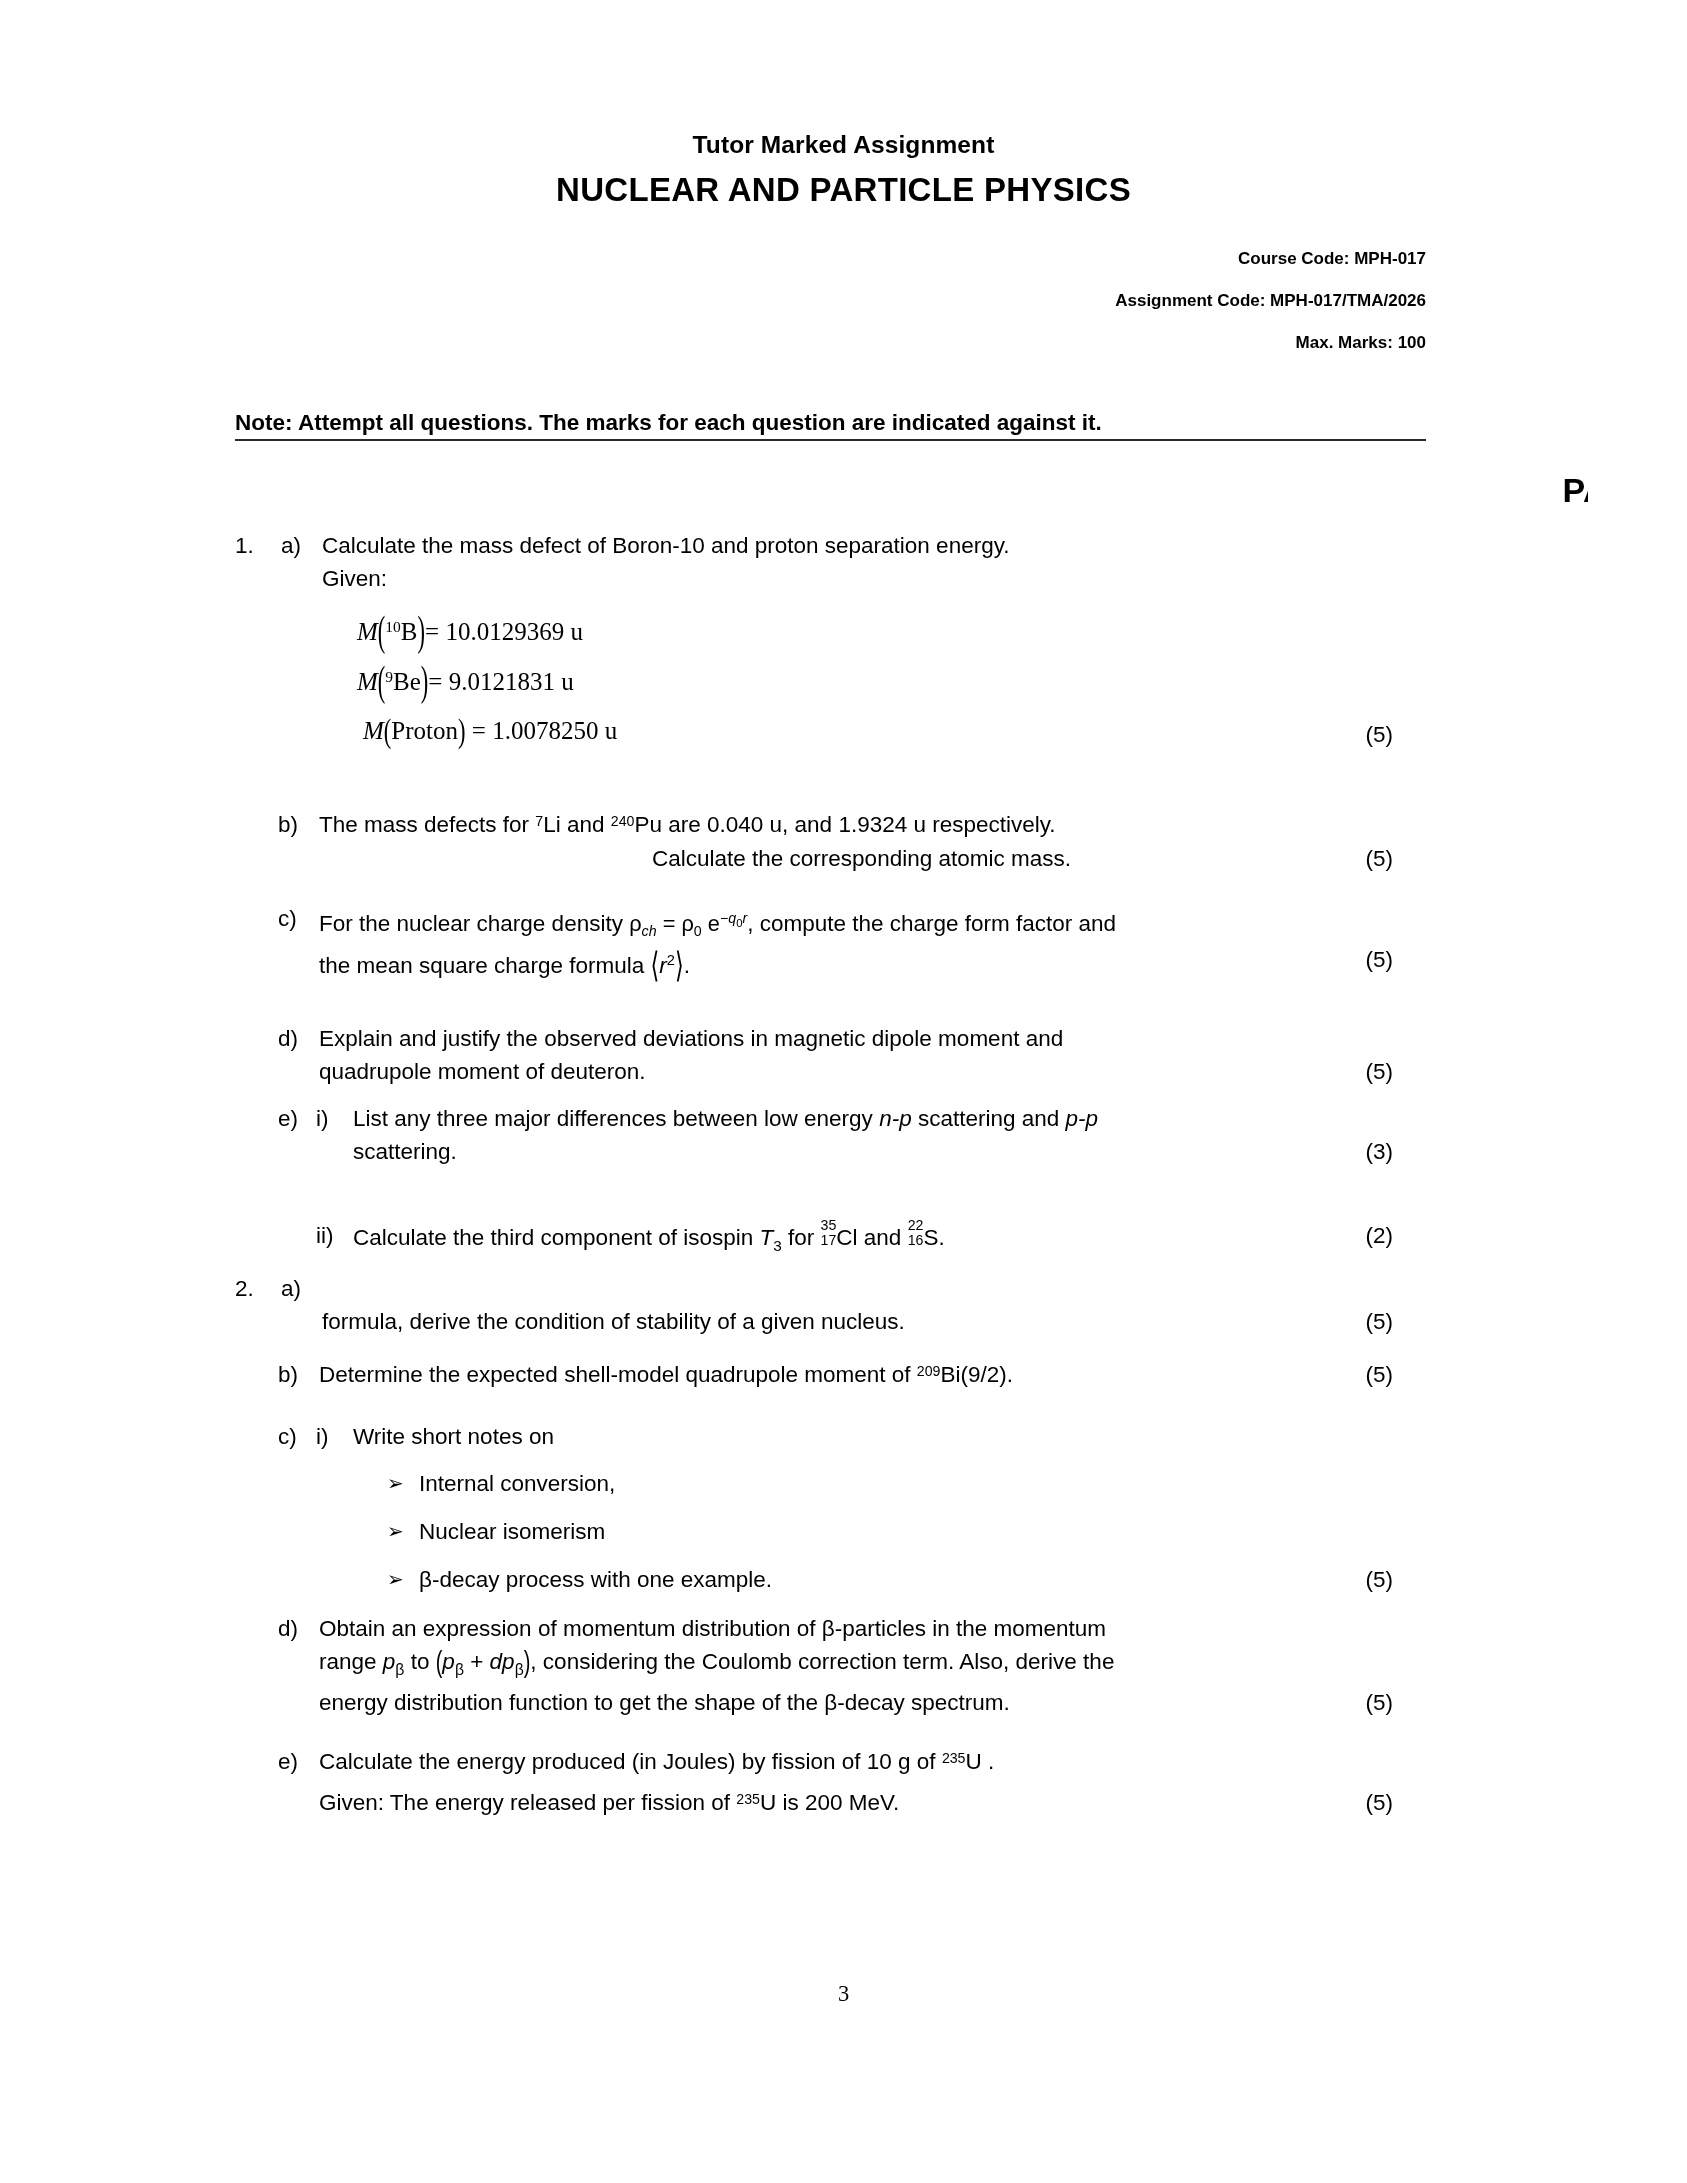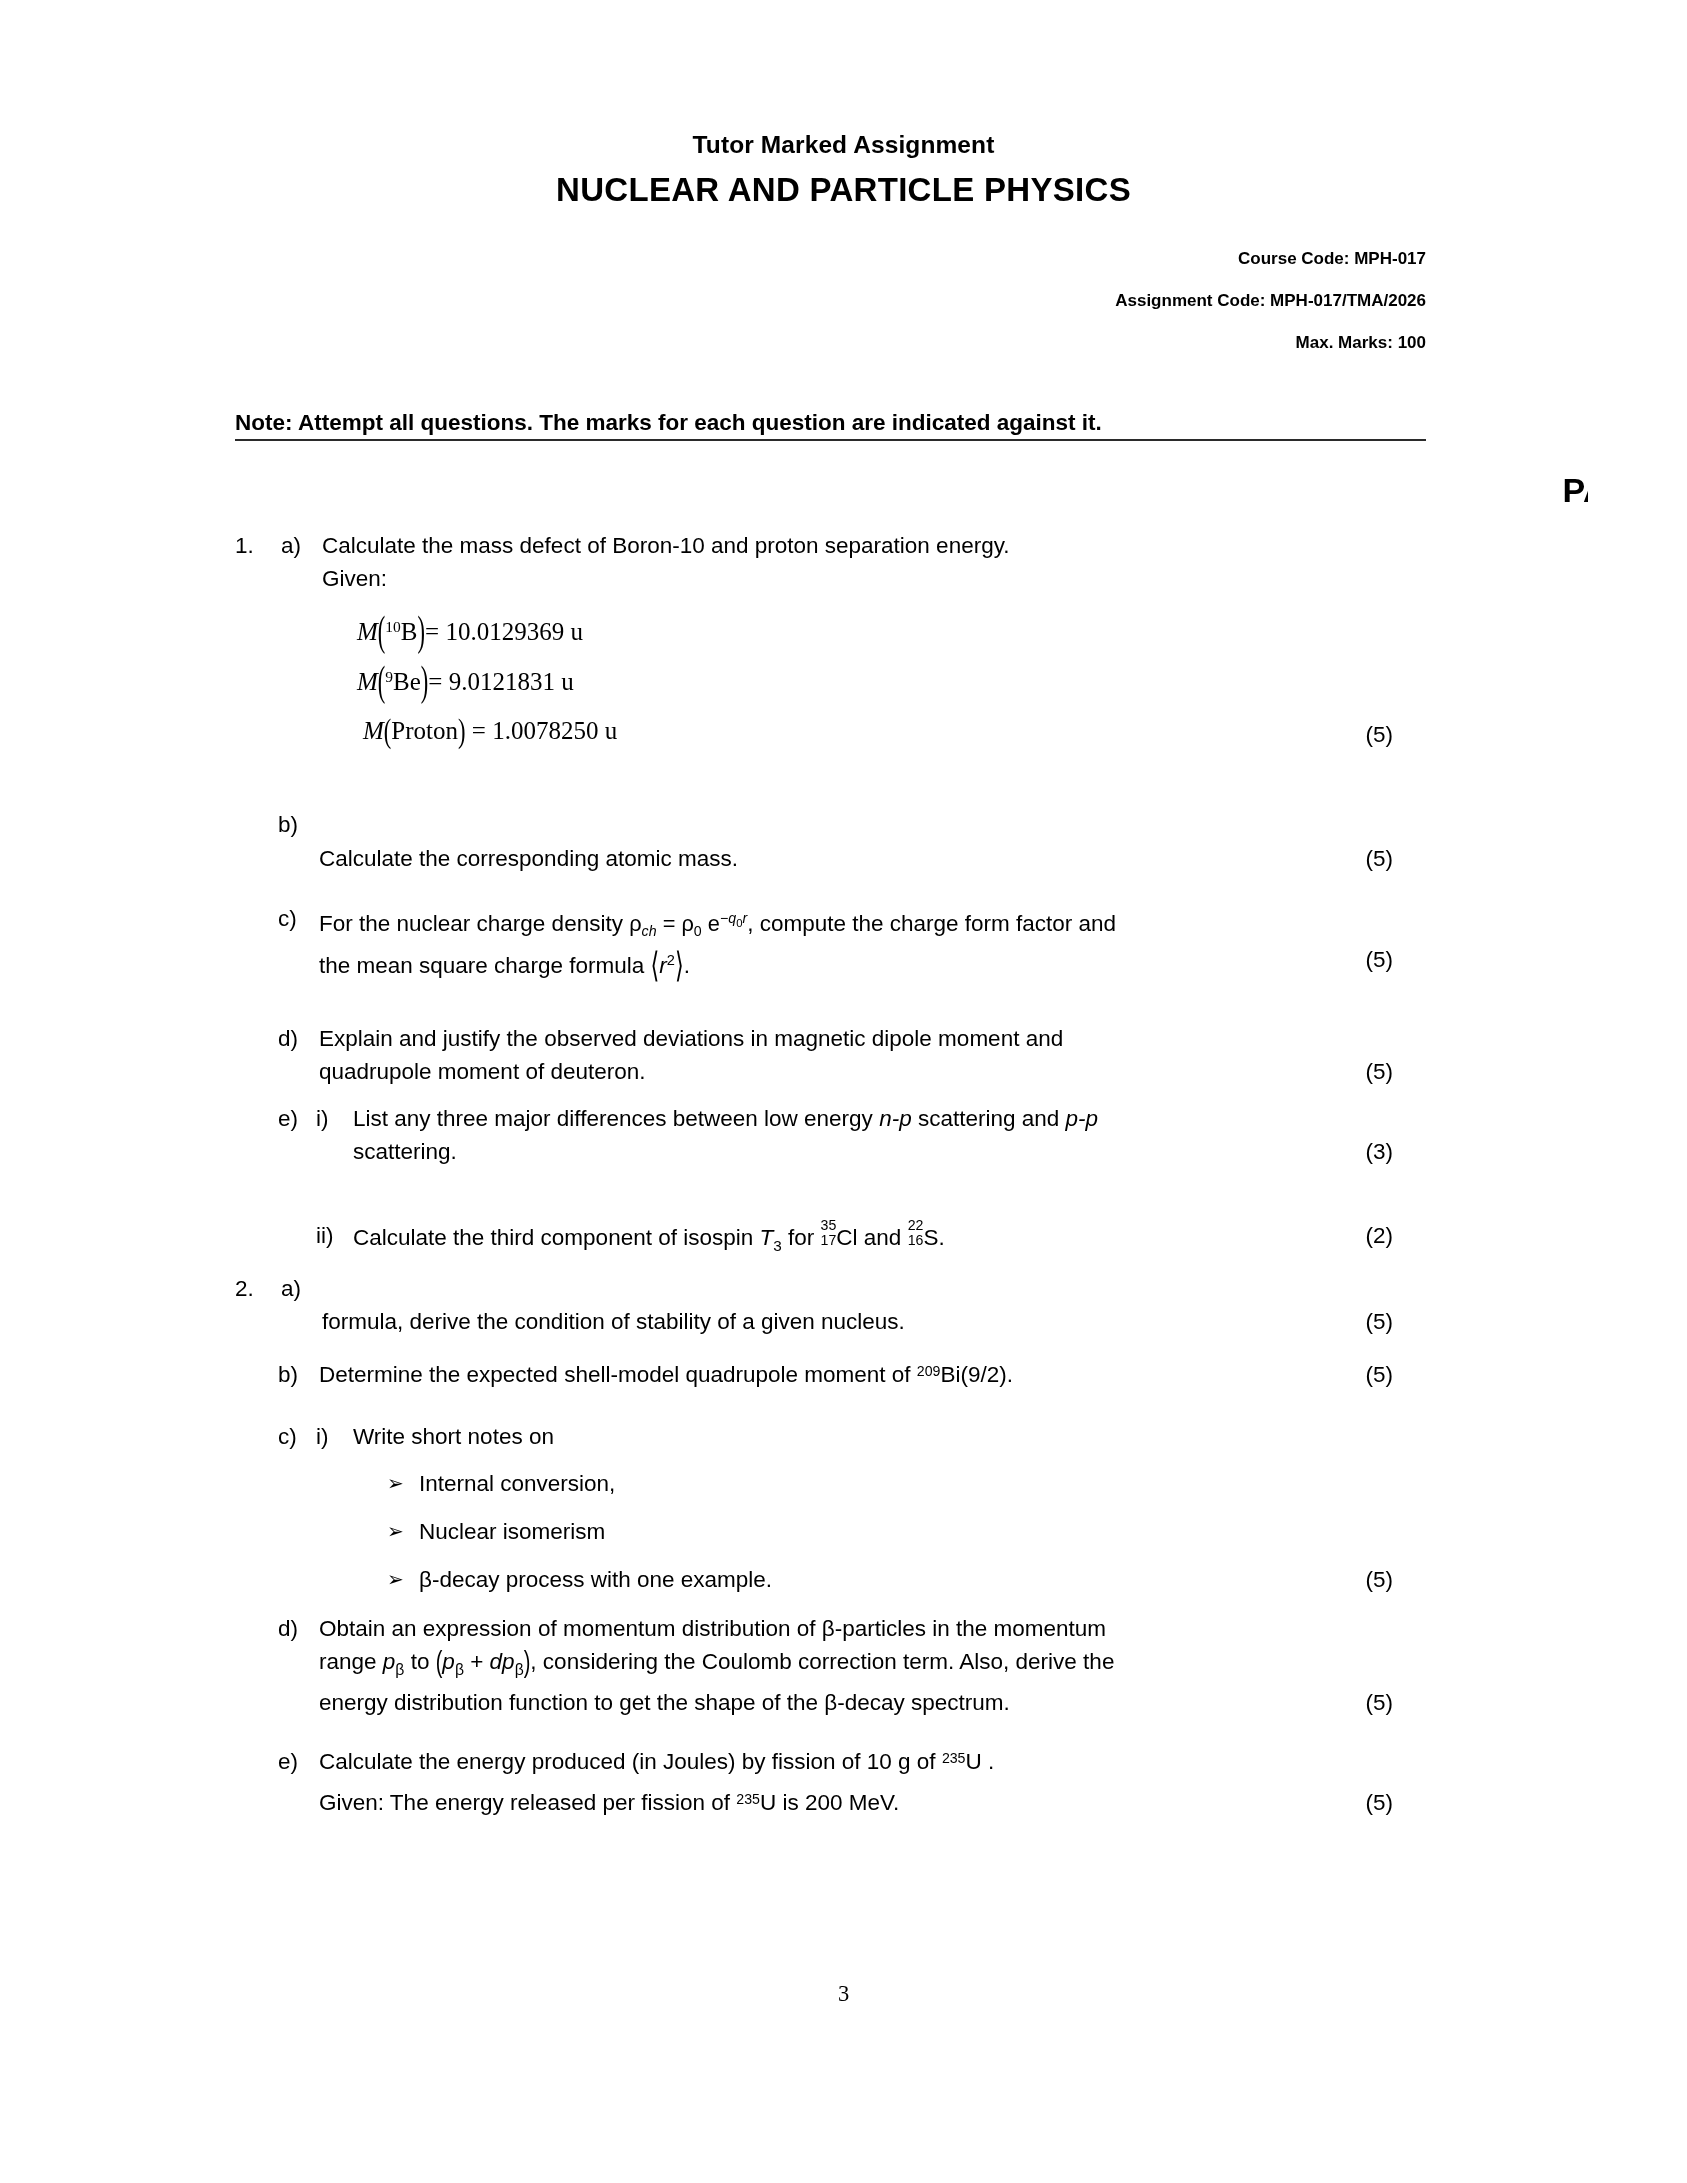--- a/index.html
+++ b/index.html
@@ -201,21 +201,28 @@
   <div class="math" style="top:664px; left:357px;">
     <span class="mi">M</span><span class="paren">(</span><span class="presup">9</span><span class="mup">Be</span><span class="paren">)</span><span class="mup">=</span>&nbsp;<span class="mnum">9.0121831 u</span>
   </div>
 
   <div class="math" style="top:713px; left:363px;">
     <span class="mi">M</span><span class="paren-sm">(</span><span class="mup">Proton</span><span class="paren-sm">)</span>&nbsp;<span class="mup">=</span>&nbsp;<span class="mnum">1.0078250 u</span>
   </div>
   <div class="marks" style="top:718px; left:1307px;">(5)</div>
 
   <div class="qlet" style="top:808px; left:278px;">b)</div>
-  <div class="q" style="top:842px; left:319px; width:1085px;">Calculate the corresponding atomic mass.</div>
+  <div class="q" style="top:808px; left:319px; width:1085px;">
+    <span>The mass defects for</span>
+    <span class="isotope" style="text-align:left;"><span style="position:relative; top:-0.40em; font-size:1em;">7</span></span><span>Li</span>
+    <span>and</span>
+    <span class="isotope" style="text-align:left;"><span style="position:relative; top:-0.40em; font-size:1em;">240</span></span><span>Pu</span>
+    <span>are 0.040 u, and 1.9324 u respectively.</span>
+  </div>
+  <div class="q" style="top:842px; left:319px; width:1085px;text-align:center;">Calculate the corresponding atomic mass.</div>
   <div class="marks" style="top:842px; left:1307px;">(5)</div>
 
   <div class="qlet" style="top:902px; left:278px;">c)</div>
   <div class="q" style="top:902px; left:319px; width:1085px;">
     <span>For the nuclear charge density</span>
     <span class="inl-math" style="font-size:0.97em;">ρ<sub style="font-style:italic; font-size:0.65em;">ch</sub> = ρ<sub style="font-size:0.65em;">0</sub> e<sup style="font-size:0.65em;">−<i>q</i><sub style="font-size:0.8em;">0</sub><i>r</i></sup></span><span>, compute the charge form factor and</span>
   </div>
   <div class="q" style="top:943px; left:319px; width:1085px;">
     <span>the mean square charge formula</span>
     <span class="inl-math"><span class="ang">⟨</span><i>r</i><sup style="font-size:0.65em;">2</sup><span class="ang">⟩</span></span><span>.</span>

